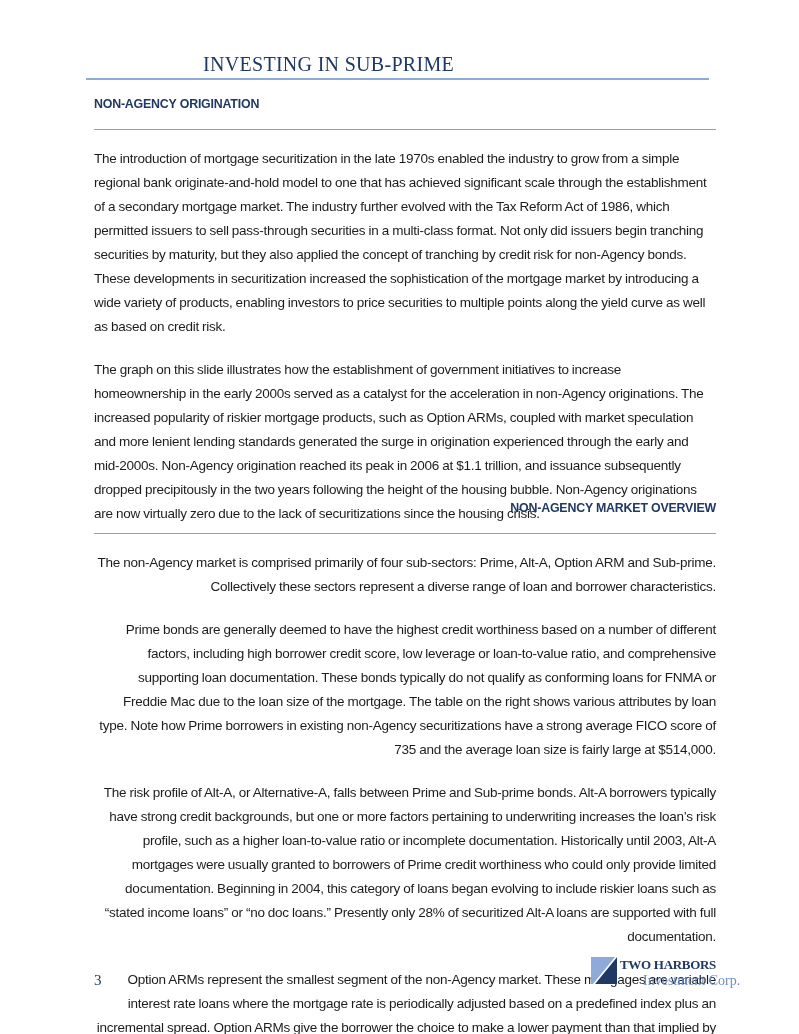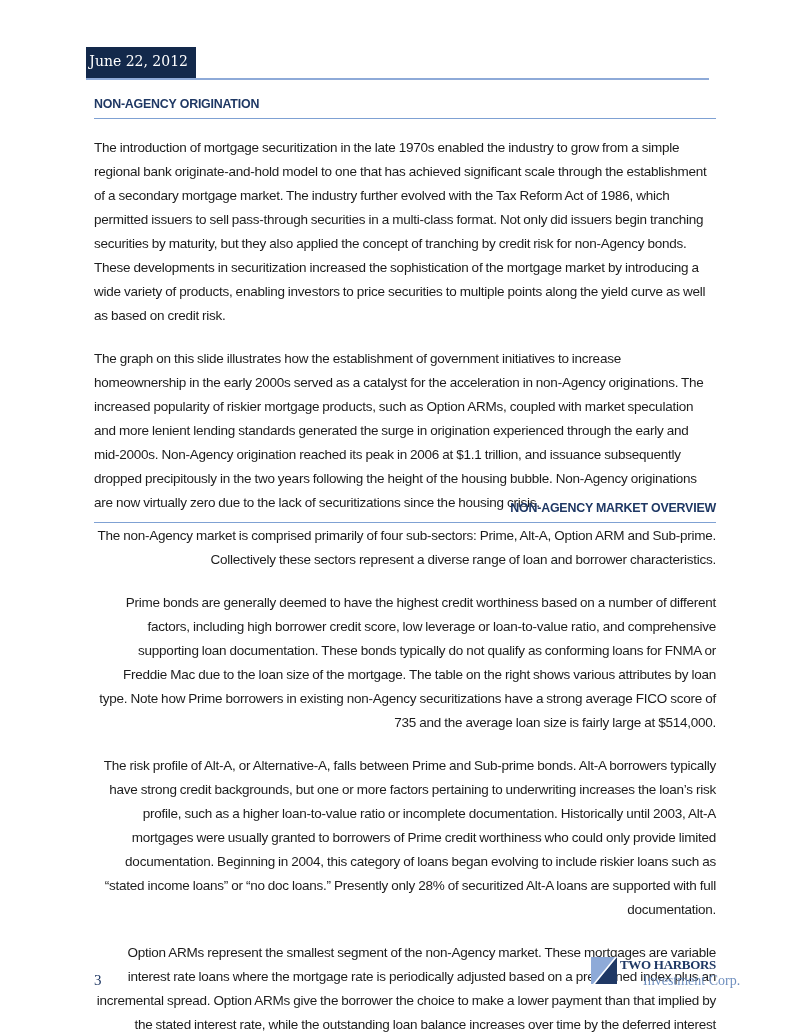--- a/index.html
+++ b/index.html
@@ -2,45 +2,45 @@
 <html><head>
   <meta charset="utf-8">
   <style>
     html, body { margin: 0; padding: 0; background: #ffffff; }
     body { width: 799px; height: 1034px; position: relative; overflow: hidden; font-family: "Liberation Sans", sans-serif; color: #1a1a1a; }
     .header { position: absolute; left: 86px; top: 47px; width: 623px; height: 33px; }
     .date-badge { position: absolute; left: 0; top: 0; width: 110px; height: 32px; background: #13294b; color: #ffffff; font-family: "DejaVu Serif", serif; font-size: 14px; line-height: 28px; text-align: right; padding-right: 8px; box-sizing: border-box; }
     .doc-title { position: absolute; left: 117px; top: 6px; font-family: "Liberation Serif", serif; font-size: 20px; color: #1f3864; letter-spacing: 0.3px; }
     .header-rule { position: absolute; left: 0; right: 0; top: 31px; height: 2px; background: #8eaad8; }
     .section { position: absolute; left: 94px; width: 622px; }
-    .section-heading { font-family: "Liberation Sans", sans-serif; font-weight: bold; font-size: 12.4px; color: #1f3864; letter-spacing: -0.2px; padding-bottom: 7px; border-bottom: 1.5px solid #7fa1d3; margin: 0; }
+    .section-heading { font-family: "Liberation Sans", sans-serif; font-weight: bold; font-size: 12.4px; color: #1f3864; letter-spacing: -0.2px; padding-bottom: 18px; border-bottom: 1.5px solid #7fa1d3; margin: 0; }
     .para { font-size: 13.5px; line-height: 24px; color: #1c1c1c; margin: 0; letter-spacing: -0.25px; word-spacing: -0.3px; }
     .footer-page { position: absolute; left: 94px; top: 972px; font-family: "Liberation Serif", serif; font-size: 15px; color: #1f3864; }
     .logo { position: absolute; left: 591px; top: 957px; width: 125px; height: 30px; }
     .logo-mark { position: absolute; left: 0; top: 0; width: 26px; height: 27px; }
     .logo-name { position: absolute; left: 29px; top: 0px; font-family: "Liberation Serif", serif; font-size: 13px; font-weight: bold; color: #1f3864; letter-spacing: -0.3px; white-space: nowrap; }
     .logo-sub { position: absolute; left: 52px; top: 16px; font-family: "Liberation Serif", serif; font-size: 14px; color: #6f8fbf; white-space: nowrap; }
   </style>
 </head>
 <body>
 
 <div class="header">
-  <div class="date-badge">June 22, 2012</div>
+  <div class="doc-title">INVESTING IN SUB-PRIME</div>
   <div class="header-rule"></div>
 </div>
 
 <div class="section" style="top:97px;">
   <h2 class="section-heading">NON-AGENCY ORIGINATION</h2>
   <p class="para" style="margin-top:17px;">The introduction of mortgage securitization in the late 1970s enabled the industry to grow from a simple regional bank originate-and-hold model to one that has achieved significant scale through the establishment of a secondary mortgage market.  The industry further evolved with the Tax Reform Act of 1986, which permitted issuers to sell pass-through securities in a multi-class format.  Not only did issuers begin tranching securities by maturity, but they also applied the concept of tranching by credit risk for non-Agency bonds.  These developments in securitization increased the sophistication of the mortgage market by introducing a wide variety of products, enabling investors to price securities to multiple points along the yield curve as well as based on credit risk.</p>
   <p class="para" style="margin-top:19px;">The graph on this slide illustrates how the establishment of government initiatives to increase homeownership in the early 2000s served as a catalyst for the acceleration in non-Agency originations. The increased popularity of riskier mortgage products, such as Option ARMs, coupled with market speculation and more lenient lending standards generated the surge in origination experienced through the early and mid-2000s.  Non-Agency origination reached its peak in 2006 at $1.1 trillion, and issuance subsequently dropped precipitously in the two years following the height of the housing bubble.  Non-Agency originations are now virtually zero due to the lack of securitizations since the housing crisis.</p>
 </div>
 
 <div class="section" style="top:501px;text-align:right;">
   <h2 class="section-heading">NON-AGENCY MARKET OVERVIEW</h2>
-  <p class="para" style="margin-top:1px;">The non-Agency market is comprised primarily of four sub-sectors:  Prime, Alt-A, Option ARM and Sub-prime.  Collectively these sectors represent a diverse range of loan and borrower characteristics.</p>
+  <p class="para" style="margin-top:17px;">The non-Agency market is comprised primarily of four sub-sectors:  Prime, Alt-A, Option ARM and Sub-prime.  Collectively these sectors represent a diverse range of loan and borrower characteristics.</p>
   <p class="para" style="margin-top:19px;">Prime bonds are generally deemed to have the highest credit worthiness based on a number of different factors, including high borrower credit score, low leverage or loan-to-value ratio, and comprehensive supporting loan documentation.  These bonds typically do not qualify as conforming loans for FNMA or Freddie Mac due to the loan size of the mortgage.  The table on the right shows various attributes by loan type.  Note how Prime borrowers in existing non-Agency securitizations have a strong average FICO score of 735 and the average loan size is fairly large at $514,000.</p>
   <p class="para" style="margin-top:19px;">The risk profile of Alt-A, or Alternative-A, falls between Prime and Sub-prime bonds.  Alt-A borrowers typically have strong credit backgrounds, but one or more factors pertaining to underwriting increases the loan’s risk profile, such as a higher loan-to-value ratio or incomplete documentation.  Historically until 2003, Alt-A mortgages were usually granted to borrowers of Prime credit worthiness who could only provide limited documentation.  Beginning in 2004, this category of loans began evolving to include riskier loans such as “stated income loans” or “no doc loans.”  Presently only 28% of securitized Alt-A loans are supported with full documentation.</p>
   <p class="para" style="margin-top:19px;">Option ARMs represent the smallest segment of the non-Agency market.  These mortgages are variable interest rate loans where the mortgage rate is periodically adjusted based on a predefined index plus an incremental spread.  Option ARMs give the borrower the choice to make a lower payment than that implied by the stated interest rate, while the outstanding loan balance increases over time by the deferred interest amount plus accrued interest on the outstanding principal.  This product provided the ultimate in affordability, as some borrowers could make a payment based on a rate as low as 1%.</p>
 </div>
 
 <div class="footer-page">3</div>
 
 <div class="logo">
   <svg class="logo-mark" viewBox="0 0 26 27">
     <rect x="0" y="0" width="26" height="27" fill="#8eaad8"></rect>

